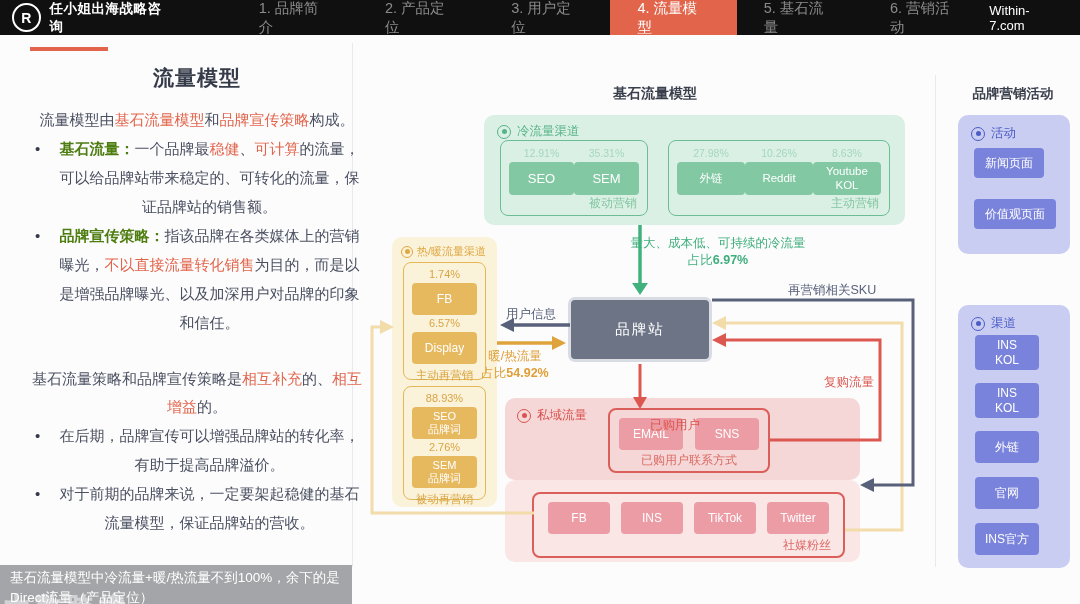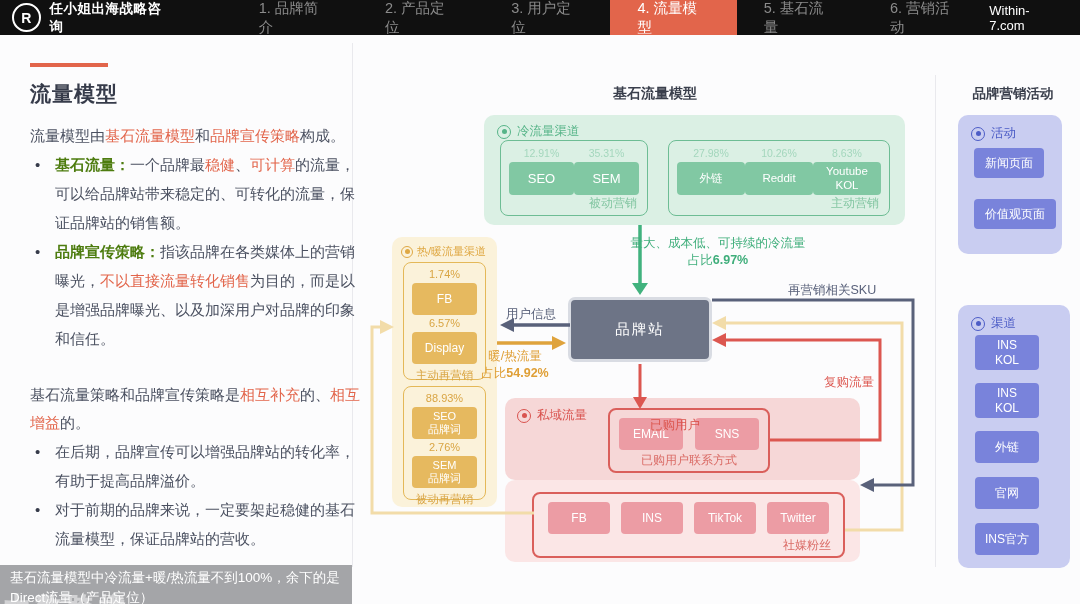--- a/index.html
+++ b/index.html
@@ -13,21 +13,21 @@
         align-items:center;justify-content:center;color:#fff;font-weight:bold;font-size:14px;}
   .brand-name{color:#fff;font-size:13.5px;font-weight:bold;letter-spacing:.5px;}
   .tabs{display:flex;align-items:stretch;margin-left:58px;}
   .tab{display:flex;align-items:center;padding:0 27px;font-size:14.5px;color:#8B8B8B;cursor:pointer;}
   .tab.active{background:#E2654B;color:#fff;}
   .site{margin-left:auto;display:flex;align-items:center;padding-right:16px;color:#fff;font-size:13px;}
   
   .slide{position:absolute;left:0;top:35px;width:1080px;height:569px;}
   .vdiv{position:absolute;width:1px;background:#E9E9ED;z-index:1;}
   
-  .left-panel{position:absolute;left:30px;top:28px;width:334px;z-index:2;color:#4A5060;}
+  .left-panel{position:absolute;left:30px;top:12px;width:334px;z-index:2;color:#4A5060;text-align:center;}
   .accent-bar{width:78px;height:4px;background:#E2654B;}
   .left-panel h1{margin:13px 0 14px 0;font-size:21px;color:#363B4A;letter-spacing:1px;}
   .para,.bullet{font-size:15px;line-height:1.93;margin:0;}
   .bullet{position:relative;padding-left:25px;}
   .bullet::before{content:"•";position:absolute;left:5px;top:0;color:#363B4A;}
   .gap{height:27px;}
   .hl{color:#E2654B;}
   .b{font-weight:bold;color:#4d7c0f;}
   
   .note-bar{position:absolute;left:0;top:530px;width:352px;height:39px;z-index:6;
@@ -86,21 +86,21 @@
   .social-sub{left:27px;top:12px;width:313px;height:66px;}
   .social-sub .chip{width:62px;}
   .social-sub .chips{gap:11px;padding-top:8px;}
   .social-sub .sub-foot{right:12px;bottom:2px;color:#DA6B66;}
   
   .rp-title{position:absolute;left:948px;top:50px;width:130px;z-index:2;text-align:center;
             font-size:13.5px;font-weight:bold;color:#3A3F4C;}
   .purple{background:#C9CDF1;}
   .purple .box-head{top:10px;left:13px;color:#4C5CC6;}
   .purple .chip{position:absolute;background:#7983DB;font-size:12px;border-radius:4px;}
-  .purple-1{left:958px;top:80px;width:104px;height:139px;}
+  .purple-1{left:958px;top:80px;width:112px;height:139px;}
   .purple-2{left:958px;top:270px;width:112px;height:263px;}
   .purple-1 .chip{left:16px;padding:0 11px;height:30px;}
   .purple-2 .chip{left:17px;width:64px;}
   
   .lab{position:absolute;z-index:4;font-size:12.5px;line-height:1.35;}
   .lab-dark{color:#59617A;}
   .lab-green{color:#3FAE7B;text-align:center;}
   .lab-orange{color:#DF9F36;text-align:center;}
   .lab-red{color:#DC5750;}
   .lab b{font-weight:bold;}

